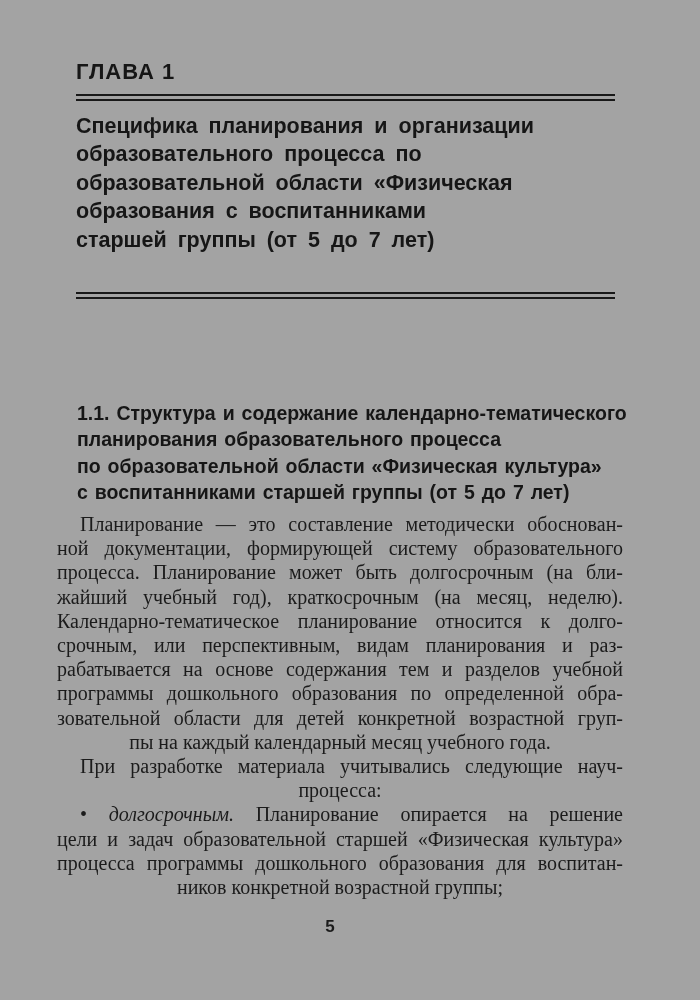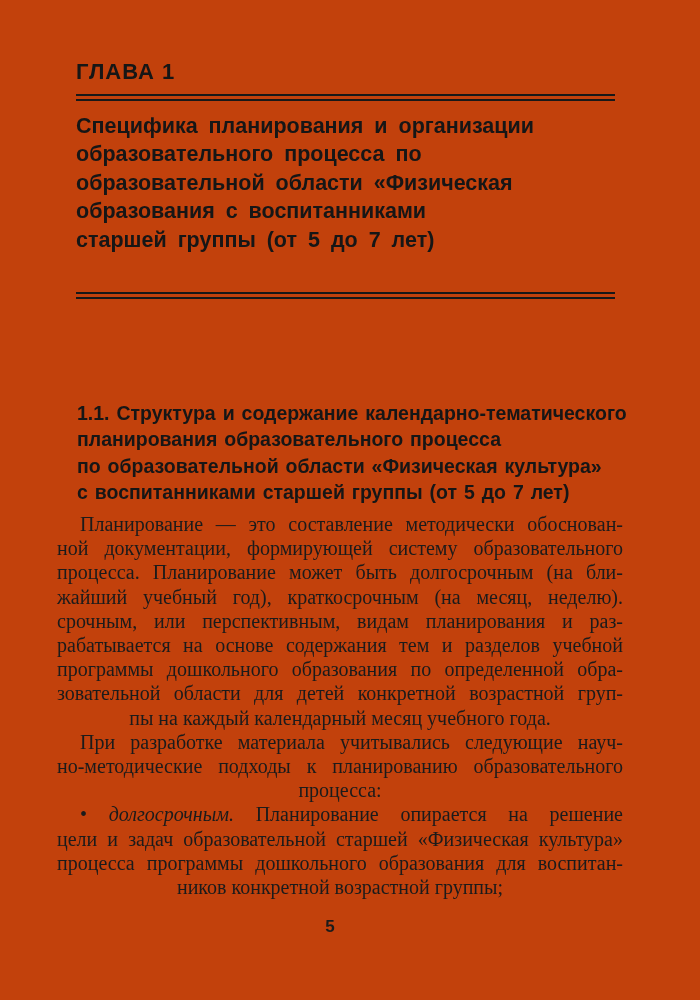--- a/index.html
+++ b/index.html
@@ -4,21 +4,21 @@
 <style>
   html, body {
     margin: 0;
     padding: 0;
     background: #ffffff;
   }
   .page {
     position: relative;
     width: 700px;
     height: 1000px;
-    background: #c2410c;
+    background: #a3a3a3;
     overflow: hidden;
     color: #1b1b1b;
   }
   
   .chapter-label {
     position: absolute;
     left: 76px; top: 60px;
     font-family: "Liberation Sans", sans-serif;
     font-weight: bold;
     font-size: 22px;
@@ -119,30 +119,30 @@
     <div>с воспитанниками старшей группы (от 5 до 7 лет)</div>
   </div>
 
   <div class="body-text">
 
     <div>
       <div class="jline indent">Планирование — это составление методически обоснован-</div>
       <div class="jline">ной документации, формирующей систему образовательного</div>
       <div class="jline">процесса. Планирование может быть долгосрочным (на бли-</div>
       <div class="jline">жайший учебный год), краткосрочным (на месяц, неделю).</div>
+      <div class="jline">Календарно-тематическое планирование относится к долго-</div>
       <div class="jline">срочным, или перспективным, видам планирования и раз-</div>
       <div class="jline">рабатывается на основе содержания тем и разделов учебной</div>
       <div class="jline">программы дошкольного образования по определенной обра-</div>
       <div class="jline">зовательной области для детей конкретной возрастной груп-</div>
       <div class="lline">пы на каждый календарный месяц учебного года.</div>
     </div>
 
     <div>
       <div class="jline indent">При разработке материала учитывались следующие науч-</div>
-      <div class="jline">но-методические подходы к планированию образовательного</div>
       <div class="lline">процесса:</div>
     </div>
 
     <div>
       <div class="jline indent"><span>•</span><span class="em-italic"> долгосрочным.</span><span> Планирование опирается на решение</span></div>
       <div class="jline">цели и задач образовательной старшей «Физическая культура»</div>
       <div class="jline">процесса программы дошкольного образования для воспитан-</div>
       <div class="lline">ников конкретной возрастной группы;</div>
     </div>
 

